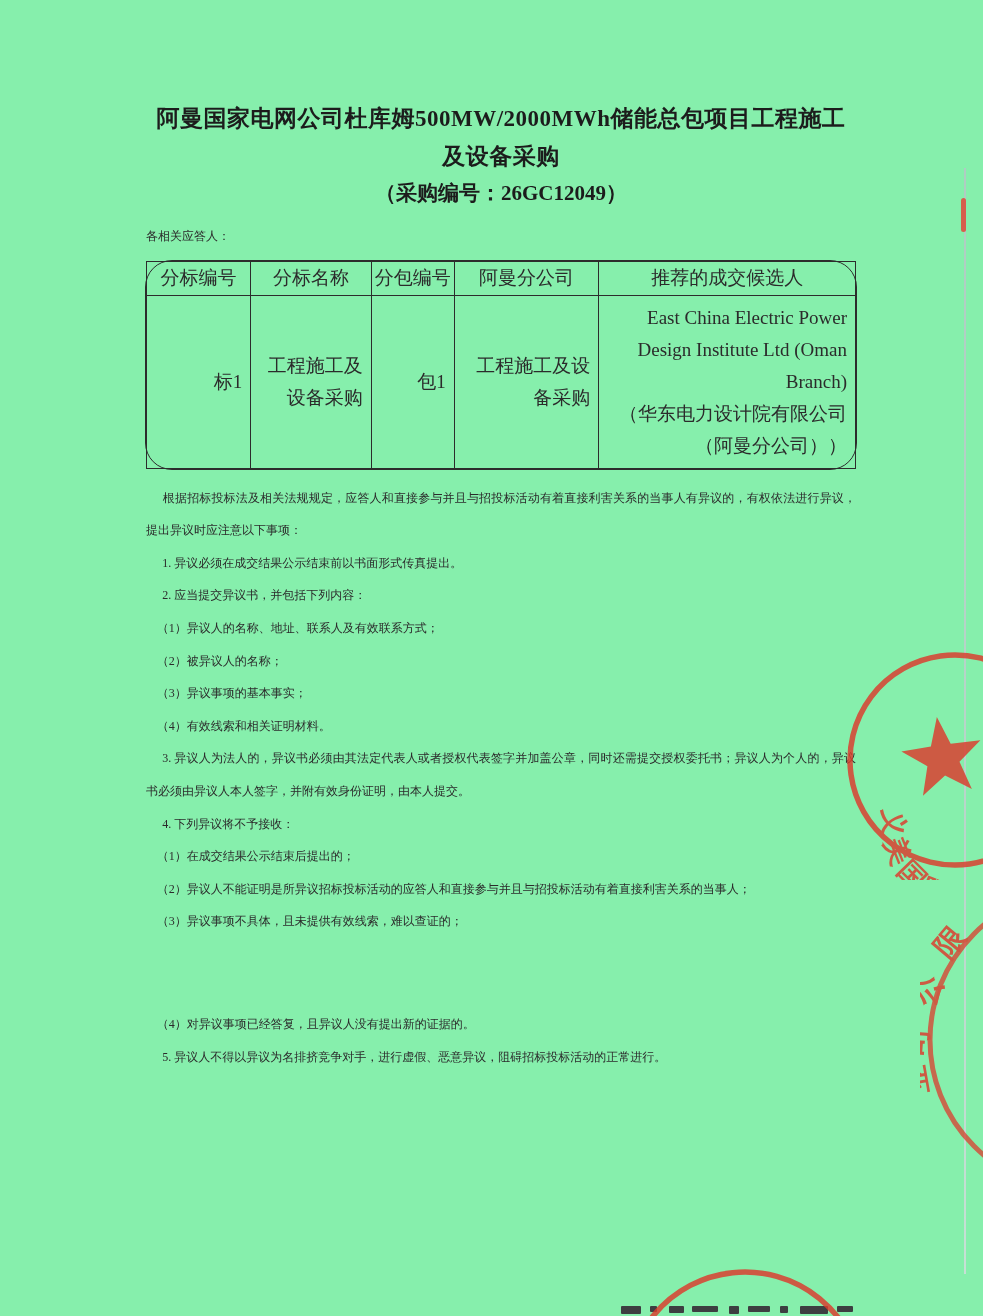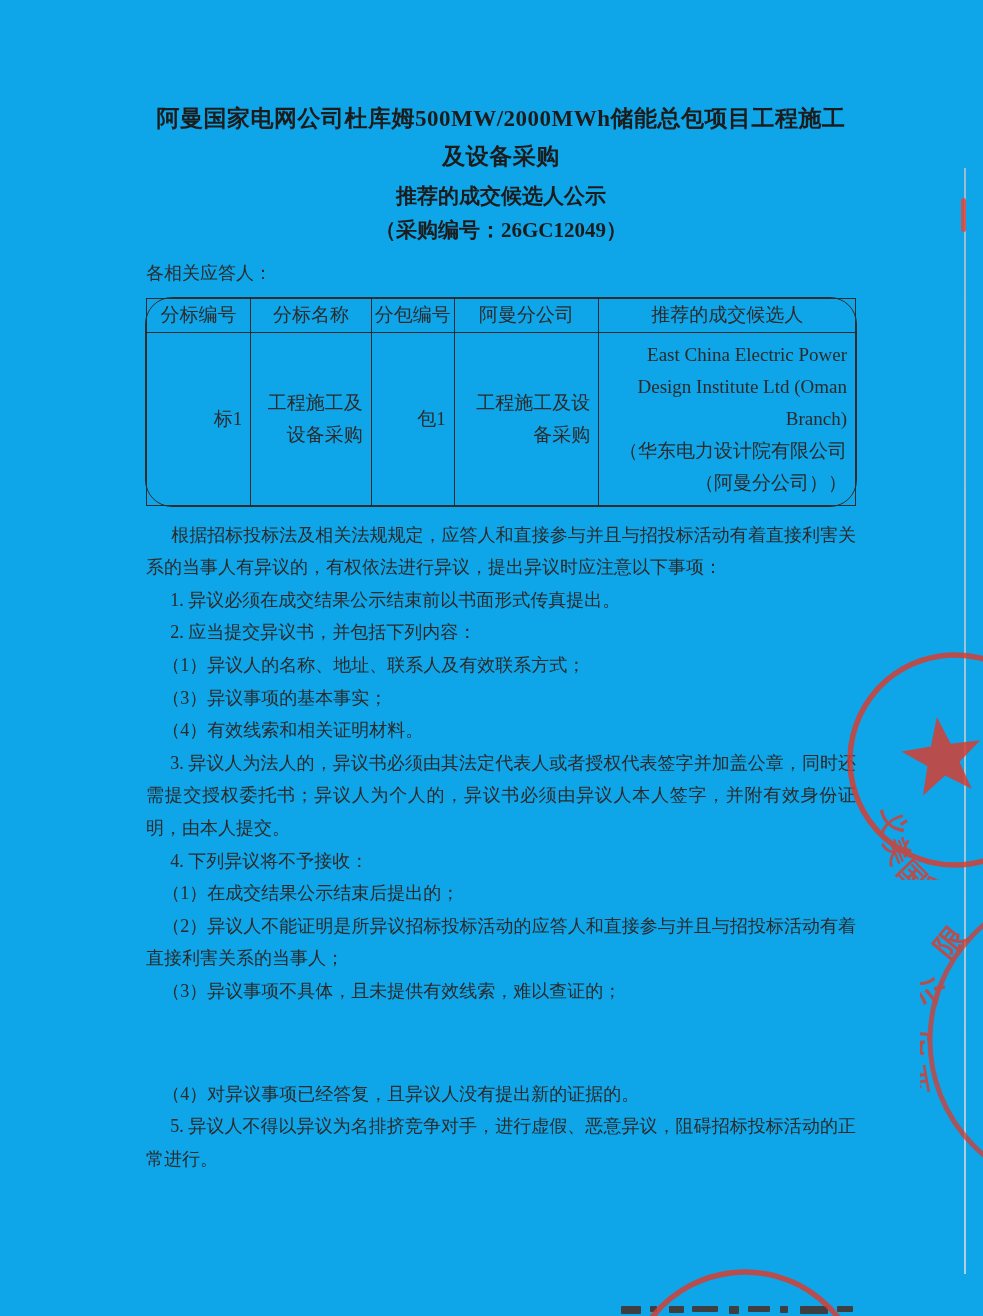--- a/index.html
+++ b/index.html
@@ -1,41 +1,41 @@
 <!DOCTYPE html>
 <html lang="zh"><head>
 <meta charset="utf-8">
 <style>
   html,body{margin:0;padding:0;background:#e8e8e8;}
   .page{
     position:relative;
     width:983px;height:1316px;
     margin:0 auto;
-    background:#0ea5e9;
+    background:#86efac;
     overflow:hidden;
     font-family:"Liberation Serif","DejaVu Serif",serif;
     color:#2b2b2b;
   }
   .content{
     position:absolute;left:146px;top:100px;width:710px;
   }
   .title{
     margin:0;text-align:center;
     font-size:23px;line-height:38px;font-weight:bold;color:#1c1c1c;
     letter-spacing:.5px;
   }
   .subtitle{
     margin:3px 0 0 0;text-align:center;
     font-size:21px;line-height:34px;font-weight:bold;color:#1c1c1c;
   }
   .proc-no{
     margin:0;text-align:center;
     font-size:21px;line-height:34px;font-weight:bold;color:#1c1c1c;font-family:Liberation Serif, serif;
   }
-  p{margin:0;font-size:18px;line-height:32.6px;text-align:justify;}
+  p{margin:0;font-size:12px;line-height:32.6px;text-align:justify;}
   .salutation{margin-top:10px;}
   .ind{text-indent:1.4em;}
   .ind-num{text-indent:1.35em;}
   .ind-paren{text-indent:0.9em;}
   table{
     width:100%;border-collapse:collapse;table-layout:fixed;
     margin-top:8px;
     border-radius:26px;
   }
   table,th,td{border:1.6px solid #2c2c2c;}
@@ -71,21 +71,20 @@
   }
 </style>
 </head>
 <body>
 
 <div class="page">
 
   <div class="content">
 
     <h1 class="title">阿曼国家电网公司杜库姆500MW/2000MWh储能总包项目工程施工及设备采购</h1>
-    <h2 class="subtitle">推荐的成交候选人公示</h2>
     <h2 class="proc-no">（采购编号：26GC12049）</h2>
 
     <p class="salutation">各相关应答人：</p>
 
     <table>
       <colgroup>
         <col style="width:14.7%">
           <col style="width:17%">
           <col style="width:11.7%">
           <col style="width:20.4%">
@@ -112,20 +111,21 @@
           </td>
         </tr>
       </tbody>
     </table>
 
     <div class="body-block">
       <p class="ind">根据招标投标法及相关法规规定，应答人和直接参与并且与招投标活动有着直接利害关系的当事人有异议的，有权依法进行异议，提出异议时应注意以下事项：</p>
       <p class="ind-num">1. 异议必须在成交结果公示结束前以书面形式传真提出。</p>
       <p class="ind-num">2. 应当提交异议书，并包括下列内容：</p>
       <p class="ind-paren">（1）异议人的名称、地址、联系人及有效联系方式；</p>
+      <p class="ind-paren">（2）被异议人的名称；</p>
       <p class="ind-paren">（3）异议事项的基本事实；</p>
       <p class="ind-paren">（4）有效线索和相关证明材料。</p>
       <p class="ind-num">3. 异议人为法人的，异议书必须由其法定代表人或者授权代表签字并加盖公章，同时还需提交授权委托书；异议人为个人的，异议书必须由异议人本人签字，并附有效身份证明，由本人提交。</p>
       <p class="ind-num">4. 下列异议将不予接收：</p>
       <p class="ind-paren">（1）在成交结果公示结束后提出的；</p>
       <p class="ind-paren">（2）异议人不能证明是所异议招标投标活动的应答人和直接参与并且与招投标活动有着直接利害关系的当事人；</p>
       <p class="ind-paren">（3）异议事项不具体，且未提供有效线索，难以查证的；</p>
       <div class="gap"></div>
       <p class="ind-paren">（4）对异议事项已经答复，且异议人没有提出新的证据的。</p>
       <p class="ind-num">5. 异议人不得以异议为名排挤竞争对手，进行虚假、恶意异议，阻碍招标投标活动的正常进行。</p>

